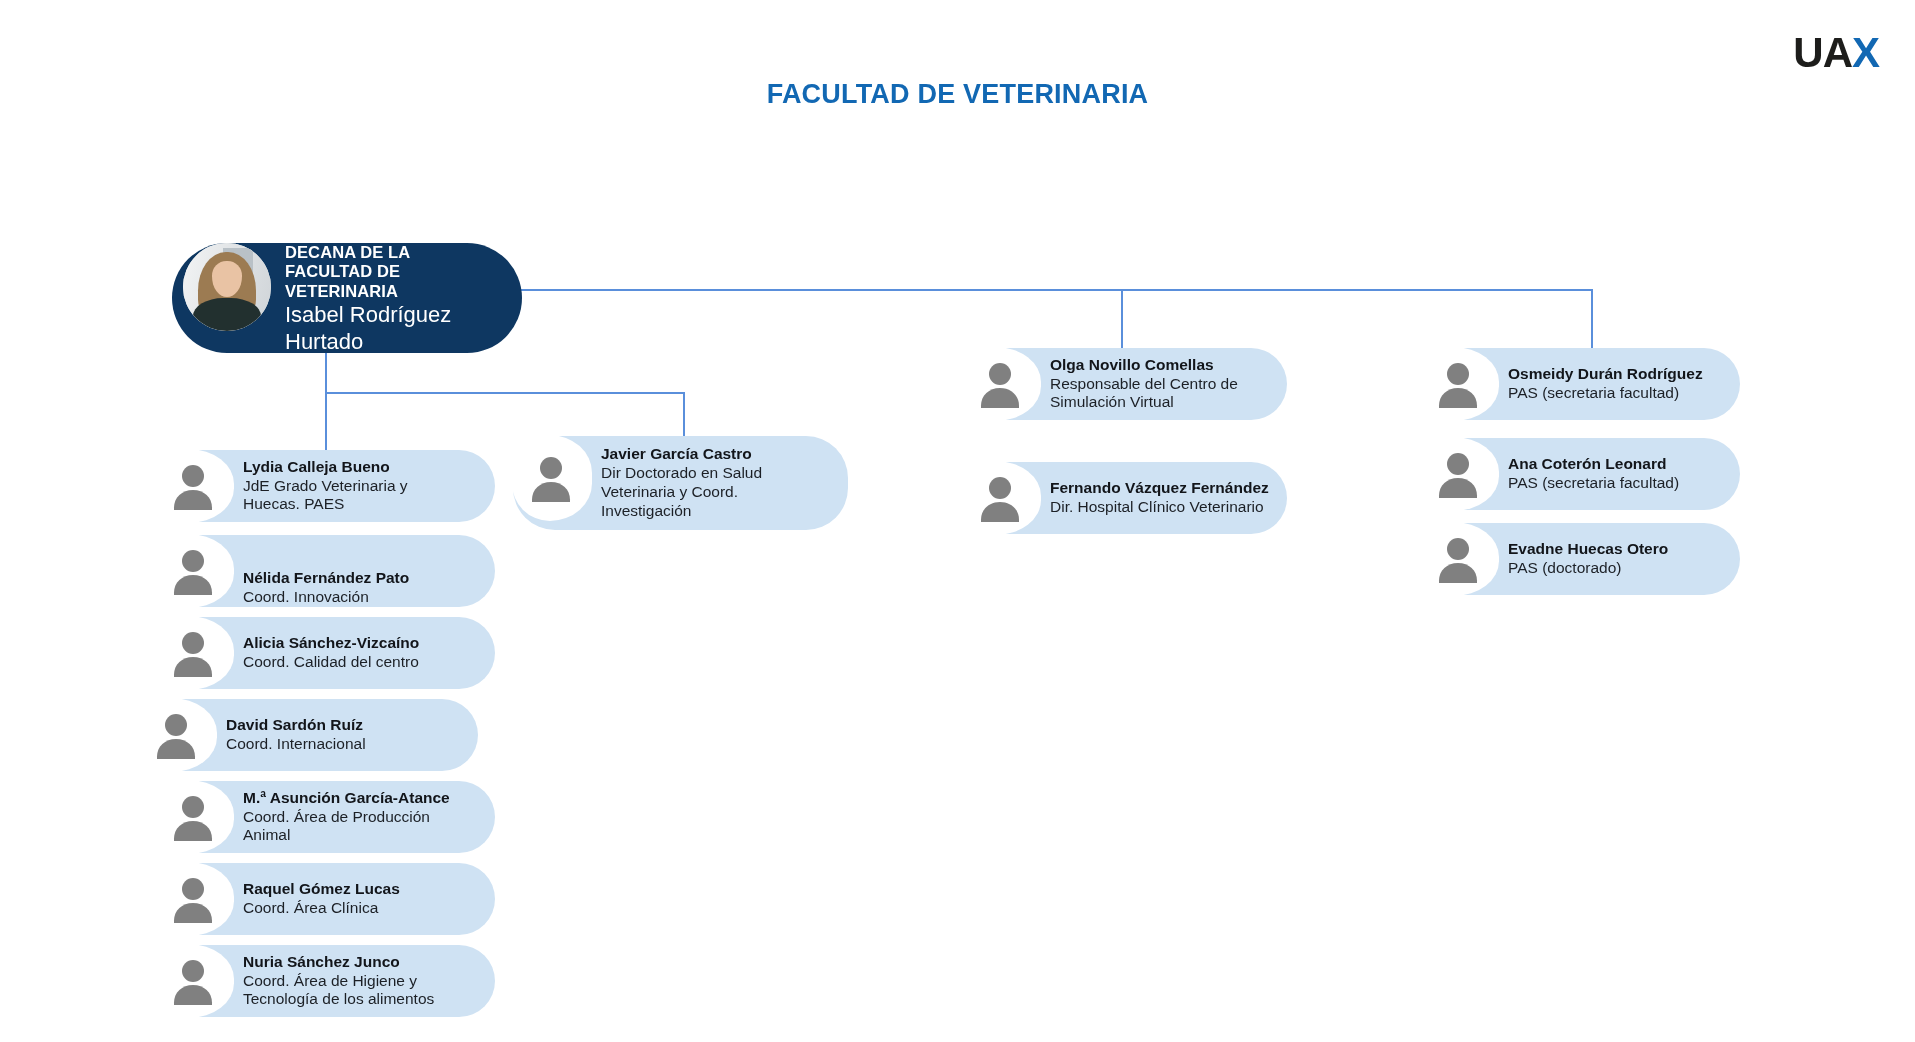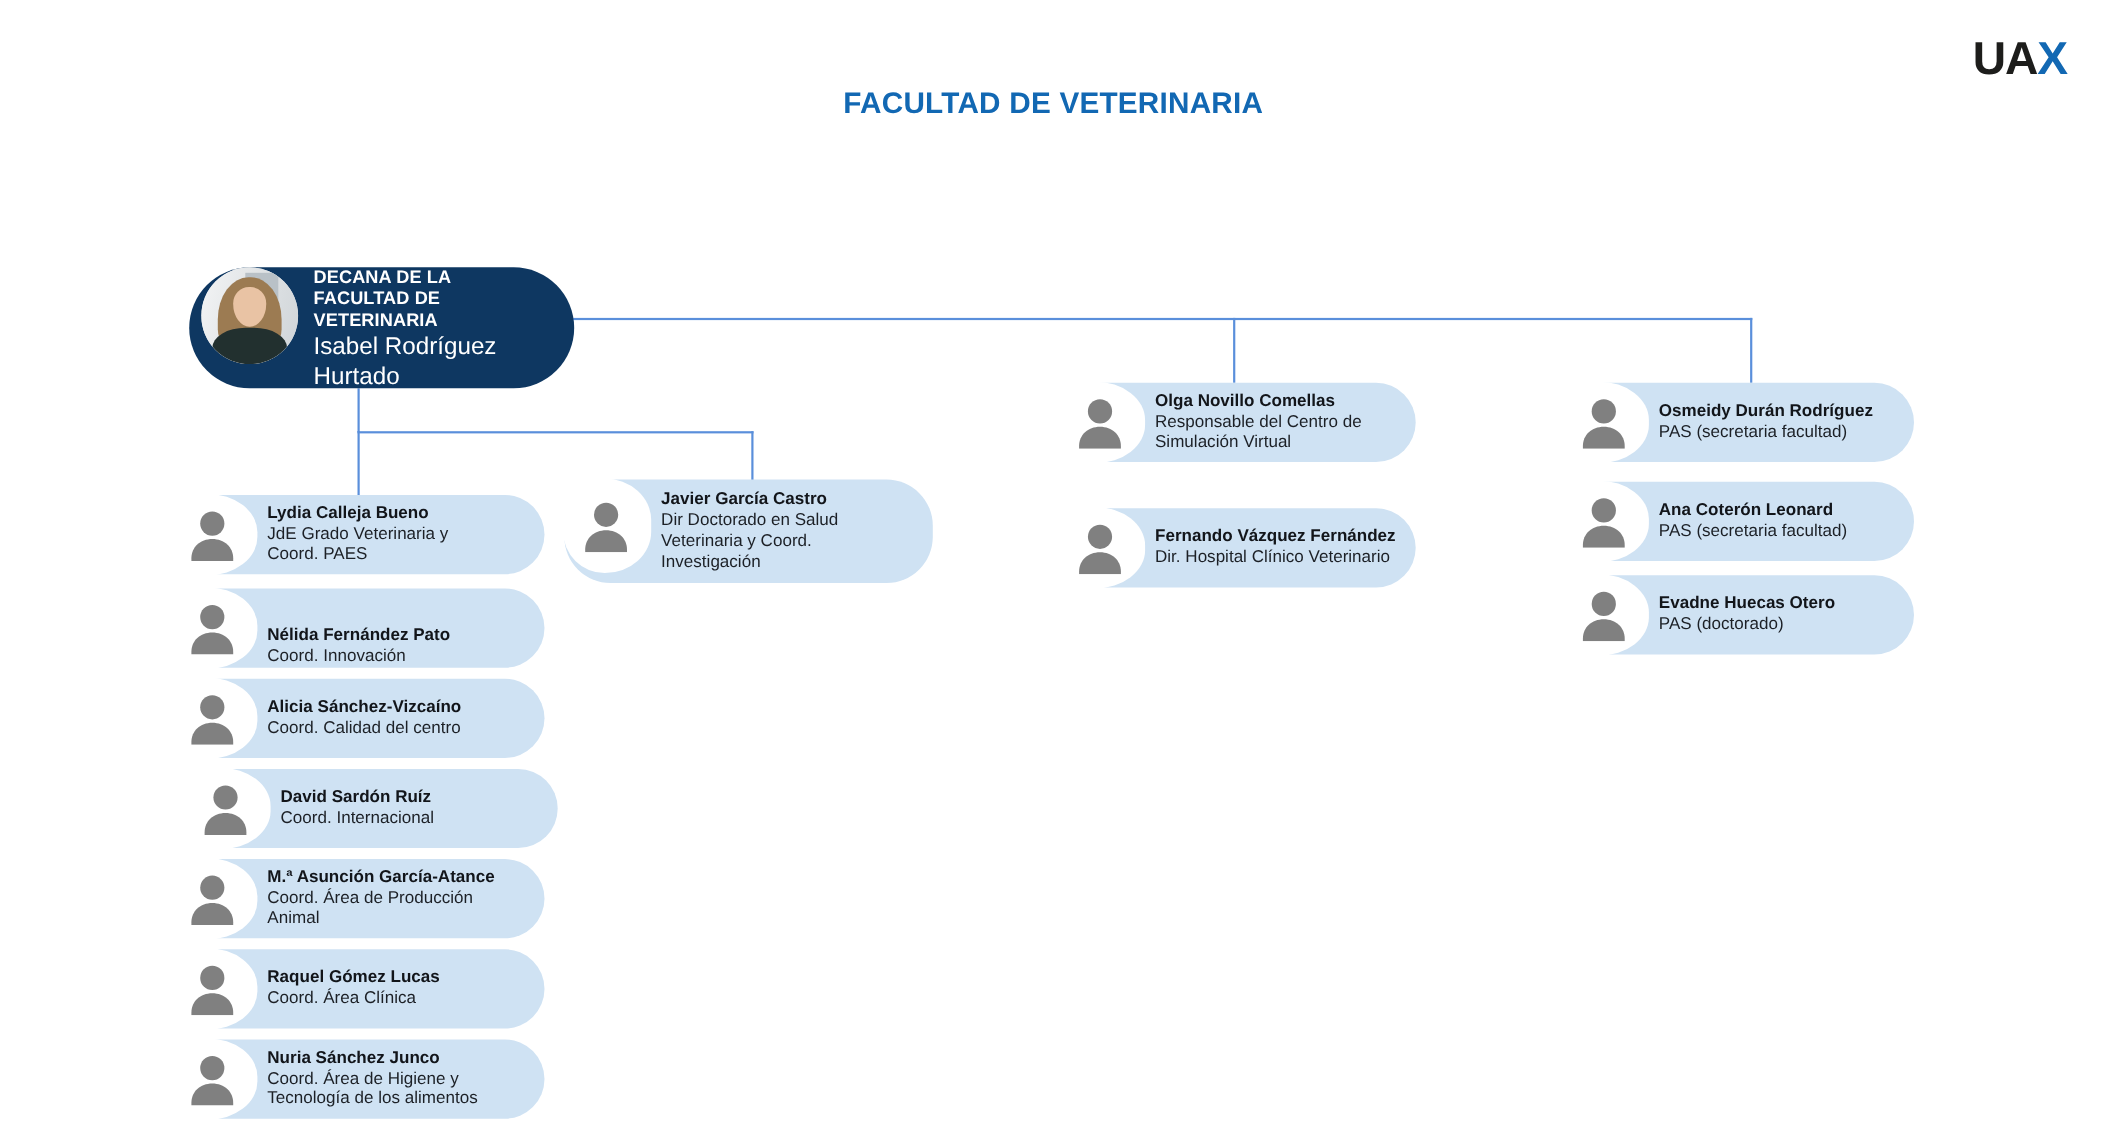--- a/index.html
+++ b/index.html
@@ -197,21 +197,21 @@
 <div class="person-card" style="left:155px; top:450px; width:340px;">
   <div class="avatar-well"></div>
   <svg class="avatar-icon" viewBox="0 0 44 46">
       <circle cx="22" cy="12" r="11" fill="#808080"></circle>
       <path d="M22 26c-11 0-19 7.5-19 17.5 0 1.4 0 2.5 0 2.5h38s0-1.1 0-2.5C41 33.5 33 26 22 26z" fill="#808080"></path>
     </svg>
   <div class="person-text">
     <div class="person-name">Lydia Calleja Bueno</div>
     <div class="person-role">
       <span class="ln">JdE Grado Veterinaria y</span>
-      <span class="ln">Coord. PAES</span>
+      <span class="ln">Huecas. PAES</span>
     </div>
   </div>
 </div>
 
 <div class="person-card" style="left:155px; top:535px; width:340px;align-items:flex-end;">
   <div class="avatar-well"></div>
   <svg class="avatar-icon" viewBox="0 0 44 46">
       <circle cx="22" cy="12" r="11" fill="#808080"></circle>
       <path d="M22 26c-11 0-19 7.5-19 17.5 0 1.4 0 2.5 0 2.5h38s0-1.1 0-2.5C41 33.5 33 26 22 26z" fill="#808080"></path>
     </svg>
@@ -230,21 +230,21 @@
       <path d="M22 26c-11 0-19 7.5-19 17.5 0 1.4 0 2.5 0 2.5h38s0-1.1 0-2.5C41 33.5 33 26 22 26z" fill="#808080"></path>
     </svg>
   <div class="person-text">
     <div class="person-name">Alicia Sánchez-Vizcaíno</div>
     <div class="person-role">
       <span class="ln">Coord. Calidad del centro</span>
     </div>
   </div>
 </div>
 
-<div class="person-card" style="left:167px; top:699px; width:340px;">
+<div class="person-card" style="left:138px; top:699px; width:340px;">
   <div class="avatar-well"></div>
   <svg class="avatar-icon" viewBox="0 0 44 46">
       <circle cx="22" cy="12" r="11" fill="#808080"></circle>
       <path d="M22 26c-11 0-19 7.5-19 17.5 0 1.4 0 2.5 0 2.5h38s0-1.1 0-2.5C41 33.5 33 26 22 26z" fill="#808080"></path>
     </svg>
   <div class="person-text">
     <div class="person-name">David Sardón Ruíz</div>
     <div class="person-role">
       <span class="ln">Coord. Internacional</span>
     </div>

